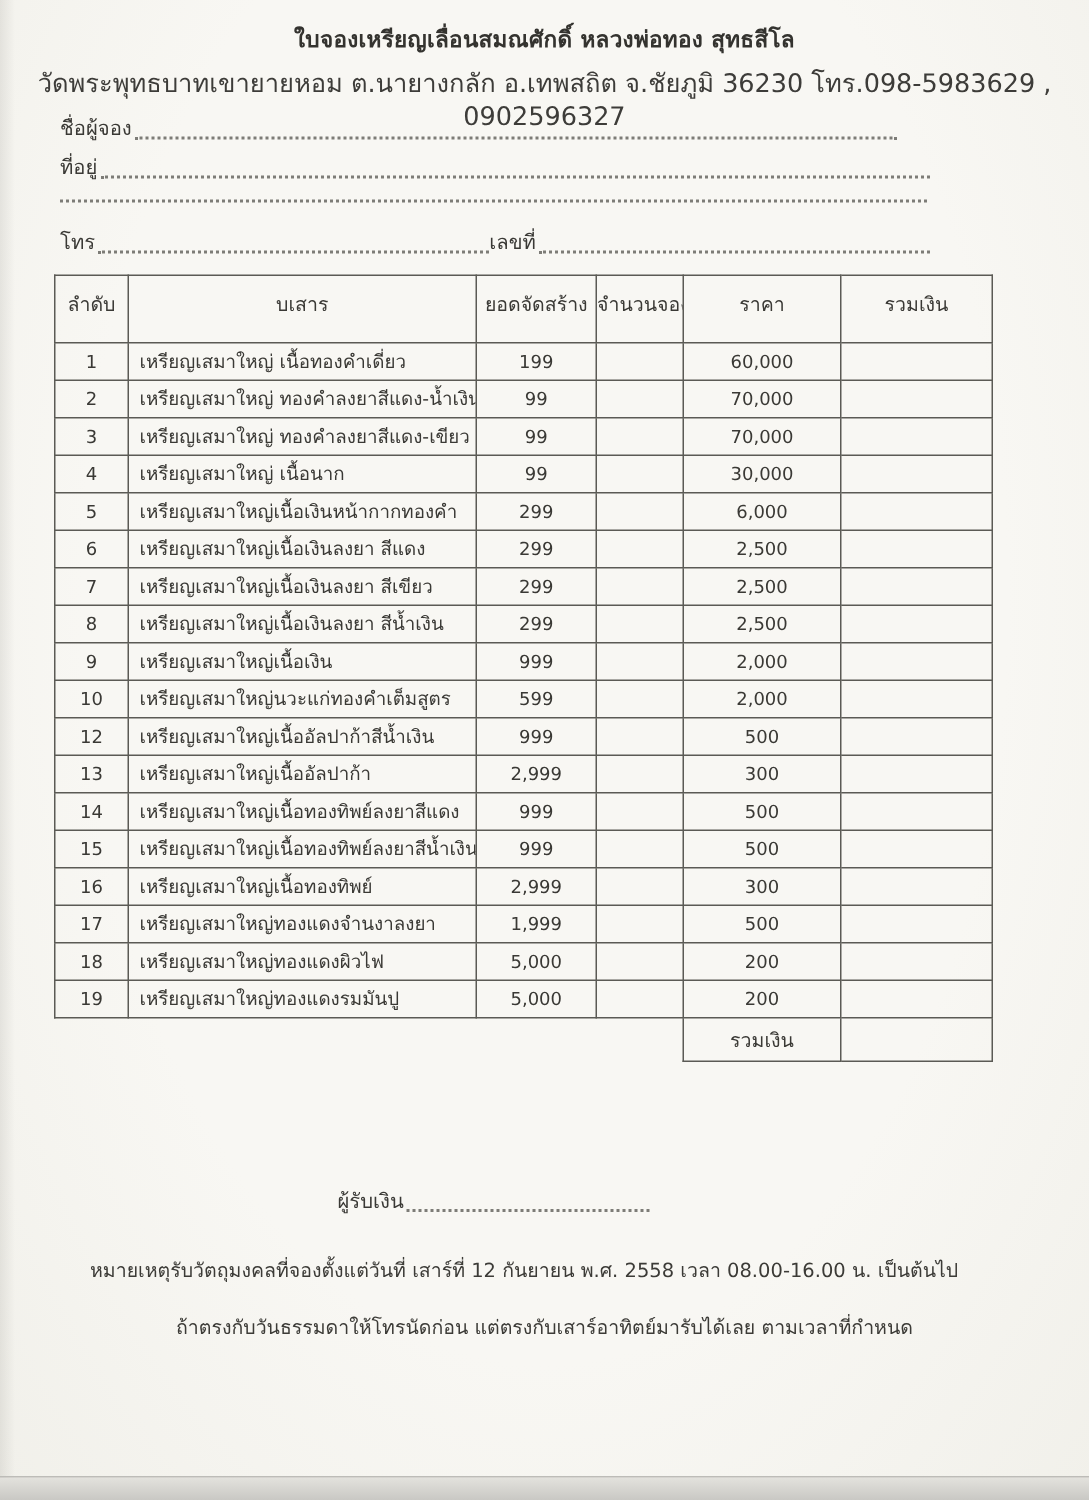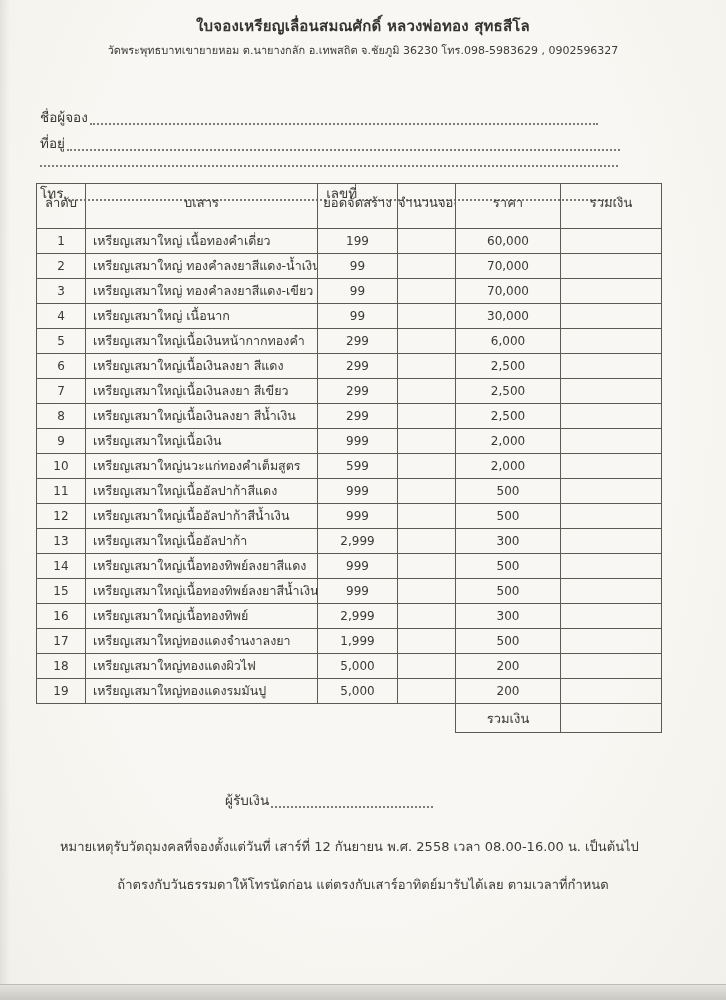--- a/index.html
+++ b/index.html
@@ -26,24 +26,24 @@
     background:linear-gradient(to right, rgba(150,148,142,.18), rgba(150,148,142,0));
   }
 
   .doc-title {
     position:absolute; top:14px; left:0; width:100%;
     text-align:center; font-size:15px; font-weight:bold; color:#34332f;
     letter-spacing:.2px;
   }
   .doc-address {
     position:absolute; top:41px; left:0; width:100%;
-    text-align:center; font-size:11px; color:#3d3c39;
-  }
-
-  .field-line { position:absolute; display:flex; align-items:flex-end; font-size:13.5px; color:#3a3935;margin-top:32px; }
+    text-align:center; font-size:17px; color:#3d3c39;
+  }
+
+  .field-line { position:absolute; display:flex; align-items:flex-end; font-size:13.5px; color:#3a3935; }
   .field-label { white-space:nowrap; padding-right:2px; }
   .leader { flex:1; border-bottom:2px dotted #7d7c77; margin-bottom:3px; height:1px; }
 
   .order-table {
     position:absolute; left:36px; top:183px; width:625px;
     border-collapse:collapse; table-layout:fixed;
     font-size:12.5px; color:#3a3935;
   }
   .order-table td, .order-table th {
     border:1px solid #5b5a55;
@@ -193,28 +193,20 @@
         </tr>
         <tr>
           <td class="c-num">10</td>
           <td class="c-item">เหรียญเสมาใหญ่นวะแก่ทองคำเต็มสูตร</td>
           <td class="c-num">599</td>
           <td class="c-num"></td>
           <td class="c-num">2,000</td>
           <td class="c-num"></td>
         </tr>
         <tr>
-          <td class="c-num">11</td>
-          <td class="c-item">เหรียญเสมาใหญ่เนื้ออัลปาก้าสีแดง</td>
-          <td class="c-num">999</td>
-          <td class="c-num"></td>
-          <td class="c-num">500</td>
-          <td class="c-num"></td>
-        </tr>
-        <tr>
           <td class="c-num">12</td>
           <td class="c-item">เหรียญเสมาใหญ่เนื้ออัลปาก้าสีน้ำเงิน</td>
           <td class="c-num">999</td>
           <td class="c-num"></td>
           <td class="c-num">500</td>
           <td class="c-num"></td>
         </tr>
         <tr>
           <td class="c-num">13</td>
           <td class="c-item">เหรียญเสมาใหญ่เนื้ออัลปาก้า</td>

